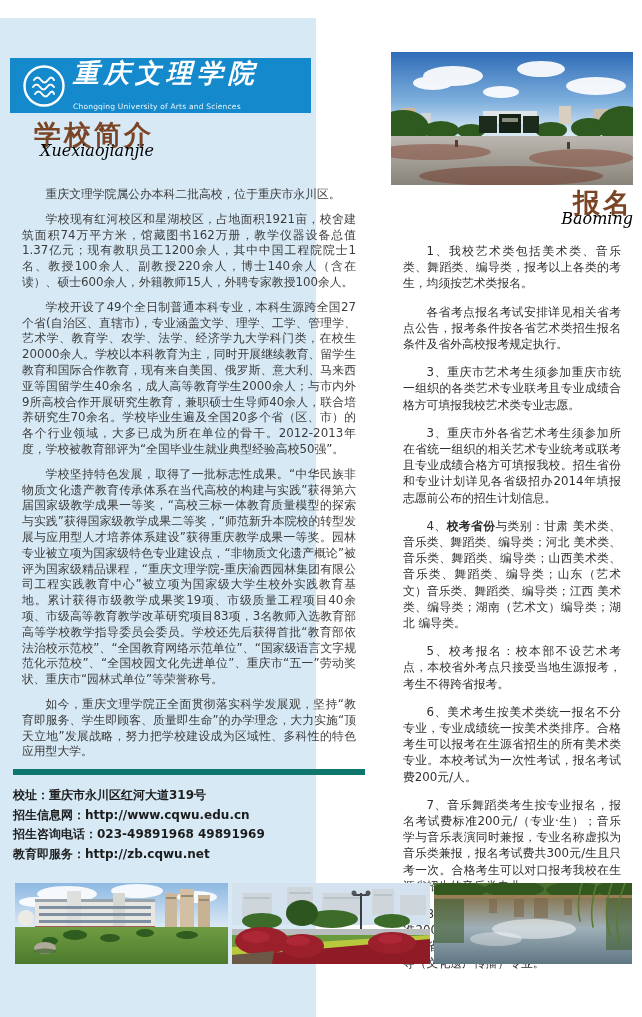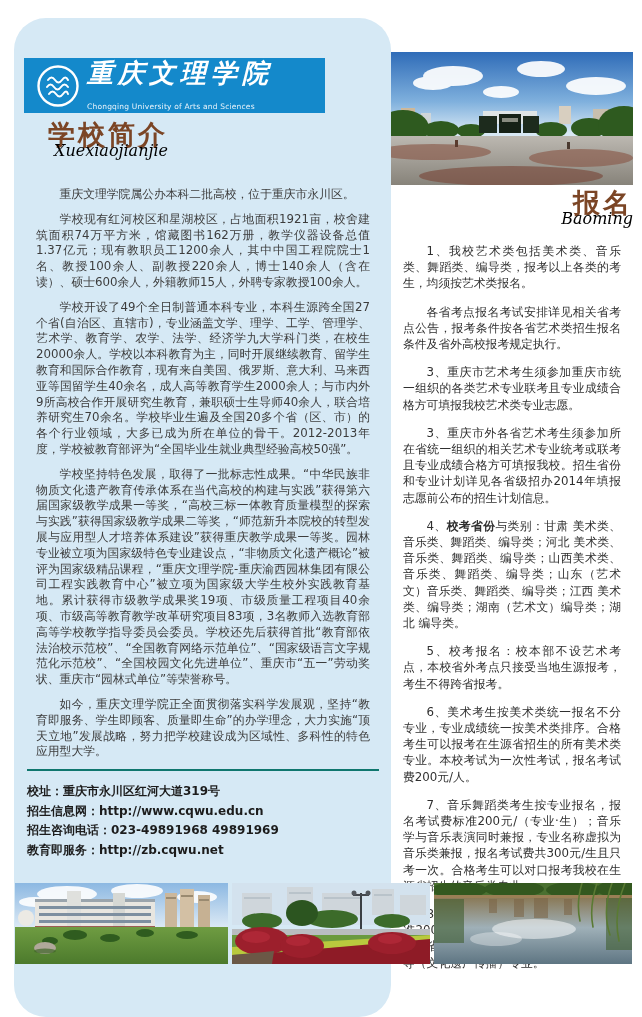--- a/index.html
+++ b/index.html
@@ -4,23 +4,22 @@
 <style>
   html,body{margin:0;padding:0;}
   body{
     position:relative;
     width:642px;height:1017px;
     background:#ffffff;
     font-family:"DejaVu Sans",sans-serif;
     overflow:hidden;
   }
   .blue-panel{
-    position:absolute;left:14px;top:18px;width:377px;height:999px;
+    position:absolute;left:0;top:18px;width:316px;height:999px;
     background:#d6e9f5;
-    border-radius:32px;
   }
   
   .banner{
     position:absolute;left:10px;top:40px;width:301px;height:55px;
     background:#1489cb;
     display:flex;align-items:center;
   }
   .emblem{margin:0 7px 0 12px;flex:0 0 auto;}
   .banner-txt{display:flex;flex-direction:column;line-height:1;}
   .uni-zh{
@@ -41,21 +40,21 @@
   }
   
   .intro-head{position:absolute;left:2px;top:103px;}
   .intro-body{
     position:absolute;left:13px;top:160px;width:352px;
     font-size:11.8px;line-height:15.8px;color:#3c3c3c;
     text-align:justify;
   }
   .intro-body p{margin:9px;text-indent:2em;}
   .contact{
-    margin-top:9px;border-top:2px solid #0f766e;padding-top:11px;
+    margin-top:9px;border-top:6px solid #0f766e;padding-top:11px;
     font-weight:bold;font-size:12px;line-height:19.5px;color:#1c1c1c;
   }
   .contact p{margin:0;text-indent:0;}
   
   .right-col{position:absolute;left:391px;top:52px;width:242px;}
   .gate-photo{display:block;width:242px;height:133px;}
   .baoming-head{margin-top:4px;}
   .baoming-body{
     margin-top:15px;
     font-size:11.8px;line-height:16.2px;color:#2f2f2f;text-align:justify;

